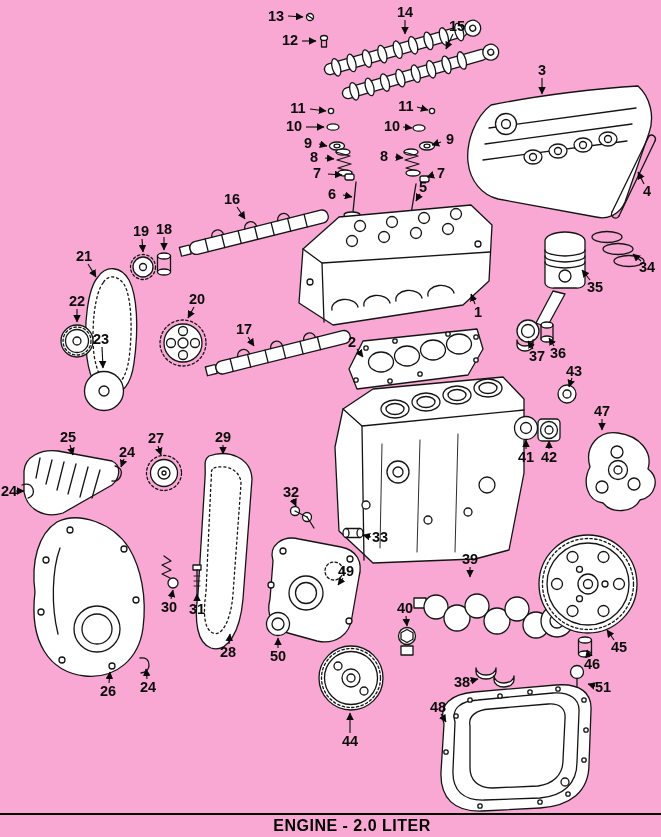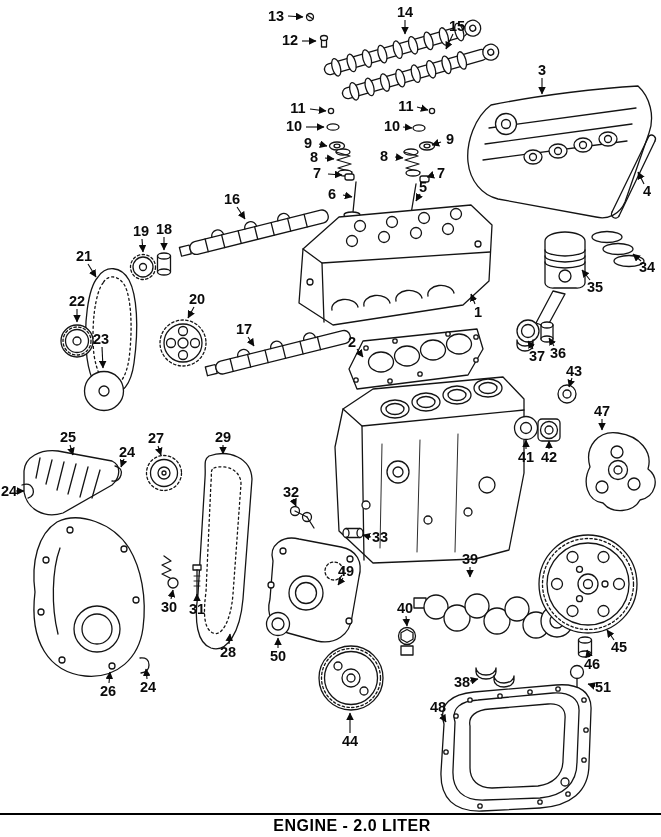--- a/index.html
+++ b/index.html
@@ -1,16 +1,16 @@
 <!DOCTYPE html>
 <html><head>
 <meta charset="utf-8">
 <style>
   html,body{margin:0;padding:0;background:#e8e8e8;}
-  .page{width:661px;height:837px;position:relative;background:#ffffff;overflow:hidden;
+  .page{width:661px;height:837px;position:relative;background:#f9a8d4;overflow:hidden;
         font-family:"Liberation Sans",sans-serif;}
   svg{display:block;}
   .parts{stroke:#141414;stroke-width:1.3;stroke-linejoin:round;stroke-linecap:round;}
   .parts .open{fill:none;}
   .teeth{stroke-dasharray:2.4 2.4;fill:none;}
   .belt-teeth{stroke-dasharray:2 3;fill:none;}
   .thin{stroke-width:0.9;}
   .callout{font:bold 14.5px "Liberation Sans",sans-serif;fill:#0a0a0a;text-anchor:middle;}
   .leader{stroke:#0a0a0a;stroke-width:1.1;fill:none;}
   .caption{font:bold 16px "Liberation Sans",sans-serif;fill:#000;text-anchor:middle;letter-spacing:.5px;}

